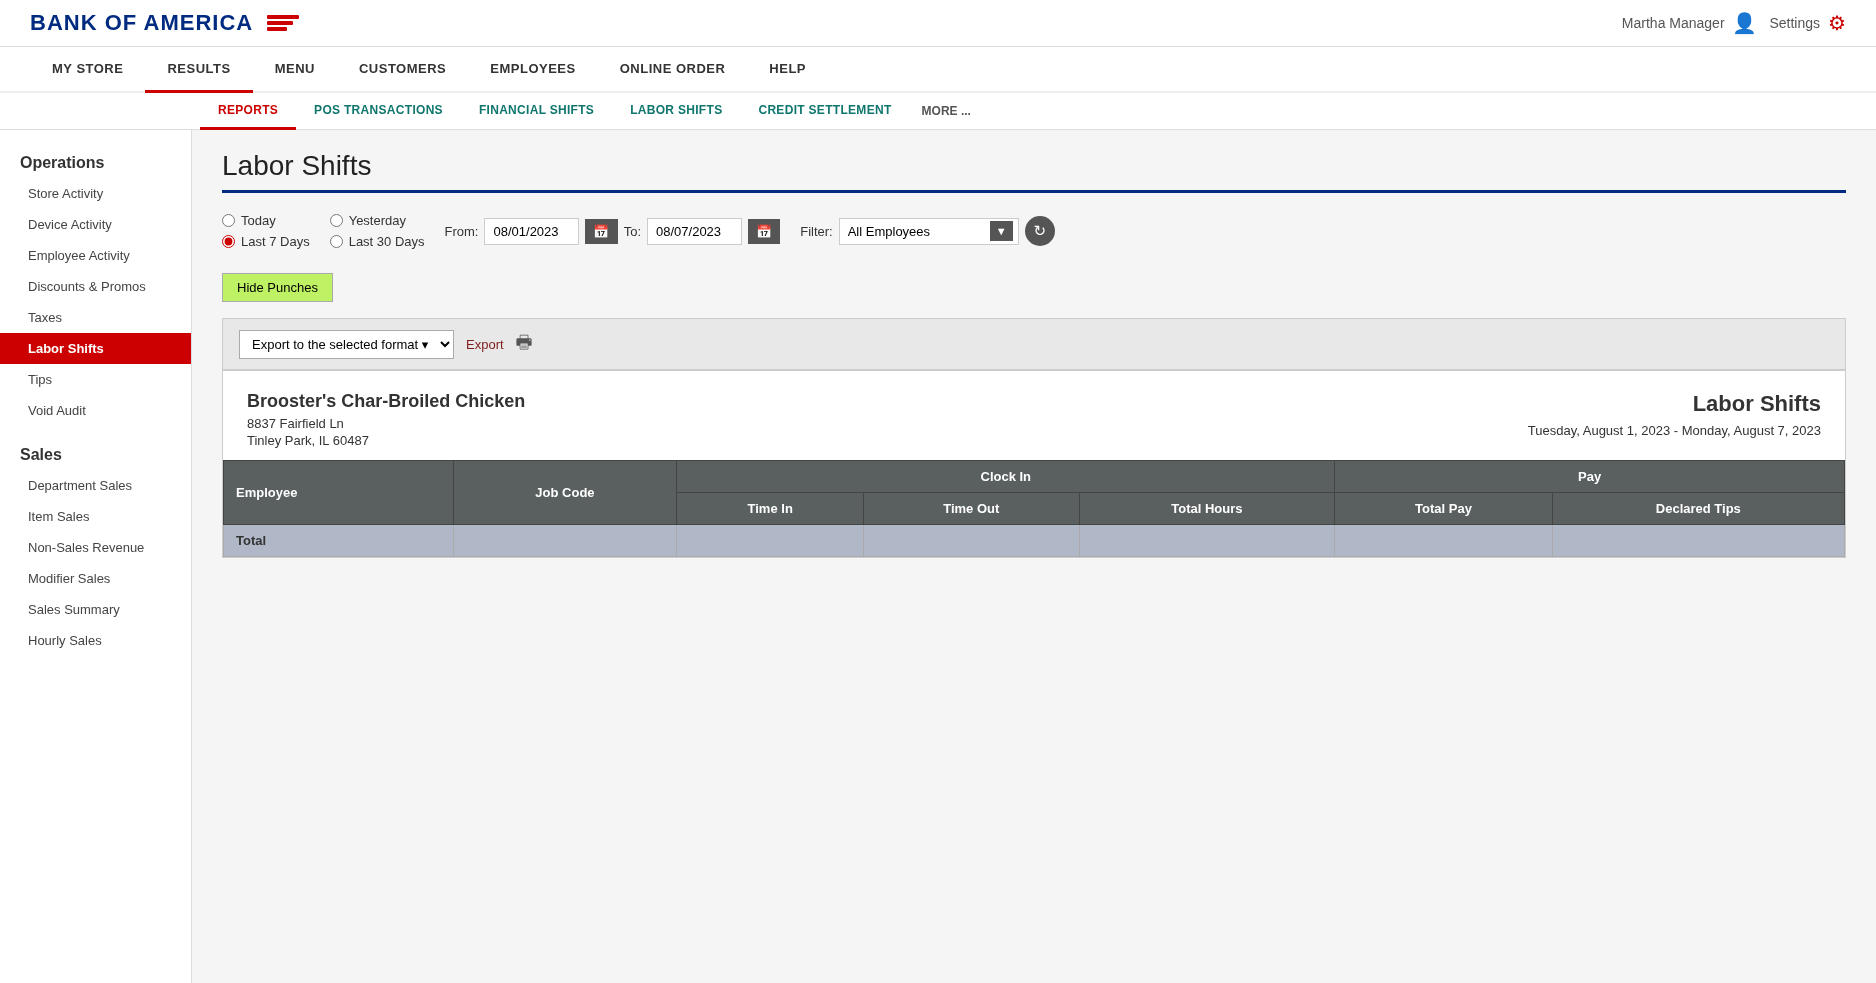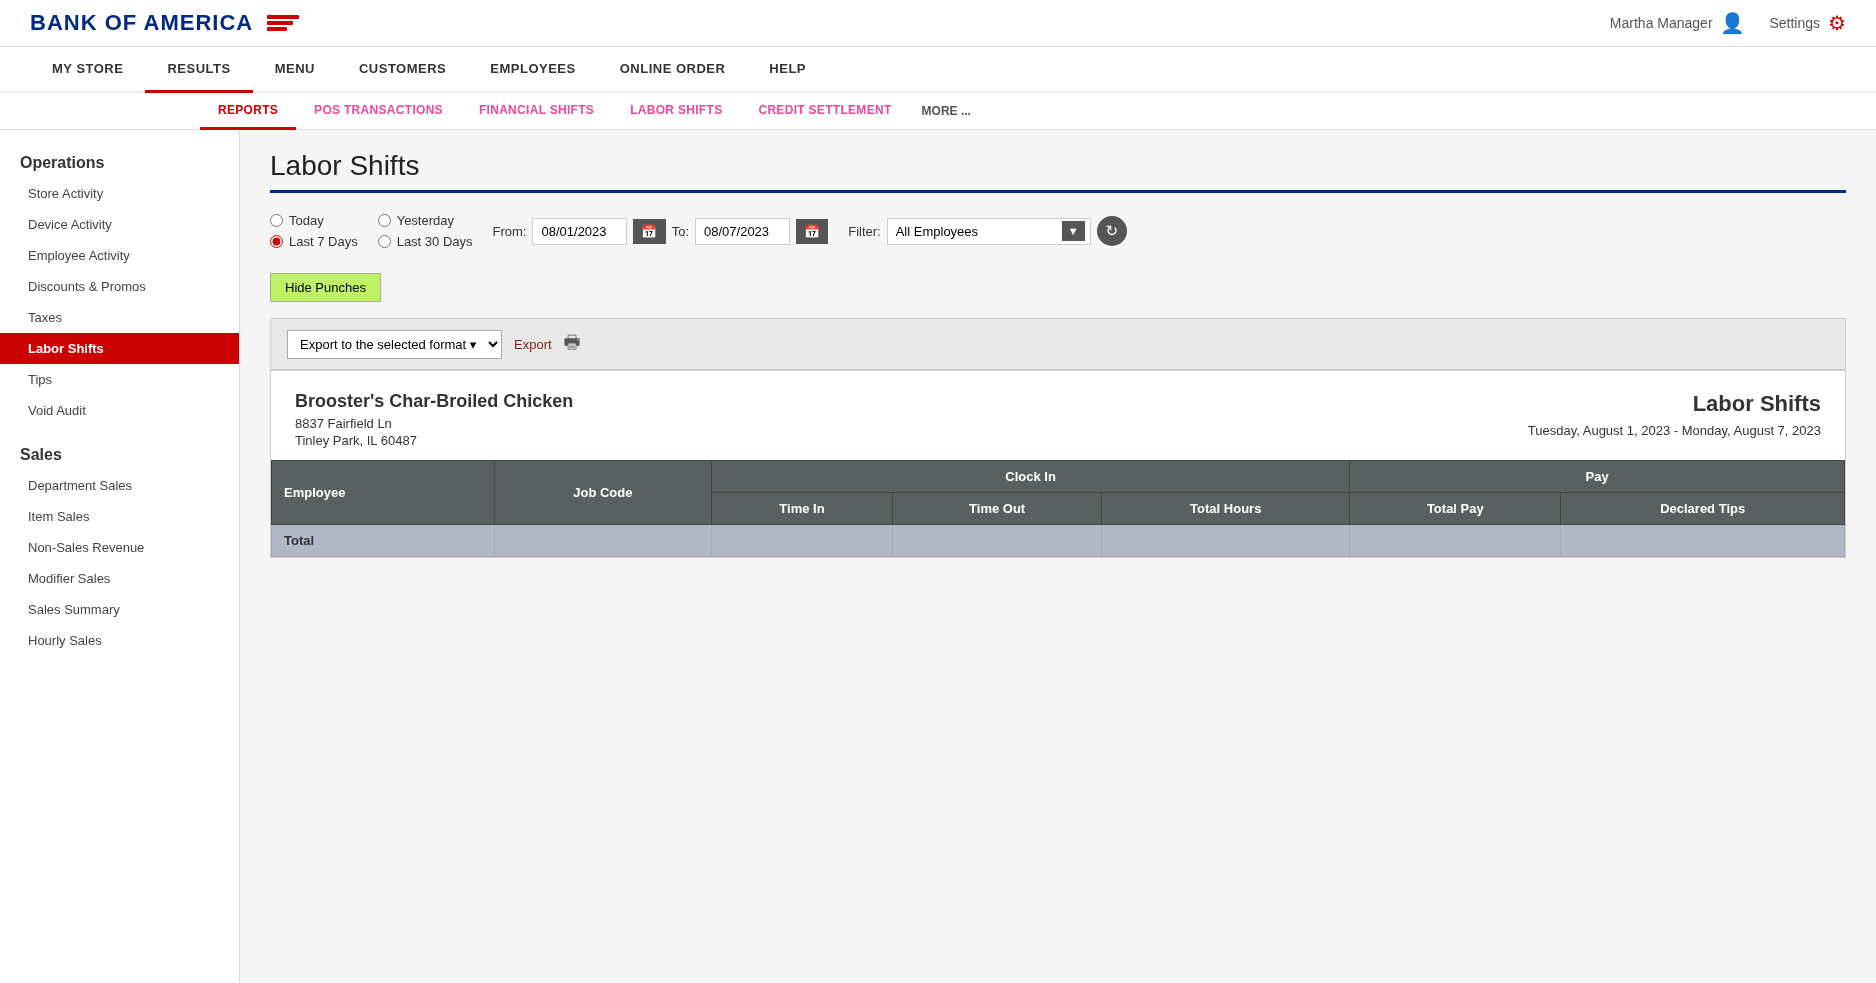--- a/index.html
+++ b/index.html
@@ -32,21 +32,21 @@
       margin-left: 6px;
     }
     .logo-flag span {
       display: block;
       height: 4px;
       border-radius: 1px;
     }
     .header-right {
       display: flex;
       align-items: center;
-      gap: 24px;
+      gap: 12px;
     }
     .user-area {
       display: flex;
       align-items: center;
       gap: 8px;
       color: #555;
     }
     .user-icon {
       font-size: 20px;
       color: #c00;
@@ -90,39 +90,39 @@
       border-bottom: 1px solid #ddd;
       display: flex;
       align-items: center;
       padding: 0 30px 0 200px;
       gap: 0;
     }
     .sub-nav-item {
       padding: 10px 18px;
       font-size: 12px;
       font-weight: 700;
-      color: #ec4899;
+      color: #0f766e;
       cursor: pointer;
       text-transform: uppercase;
       letter-spacing: 0.3px;
       border-bottom: 3px solid transparent;
       margin-bottom: -1px;
     }
     .sub-nav-item.active { color: #c00; border-bottom: 3px solid #c00; }
     .sub-nav-more { color: #555; font-weight: 700; font-size: 12px; padding: 10px 12px; cursor: pointer; }
 
     
     .layout {
       display: flex;
       height: calc(100vh - 130px);
     }
 
     
     .sidebar {
-      width: 240px;
+      width: 192px;
       background: #fff;
       border-right: 1px solid #ddd;
       overflow-y: auto;
       padding: 16px 0;
       flex-shrink: 0;
     }
     .sidebar-section-title {
       font-size: 16px;
       font-weight: 700;
       color: #333;
@@ -206,21 +206,21 @@
       align-items: center;
       gap: 6px;
       font-size: 13px;
     }
     .filter-select {
       border: 1px solid #ccc;
       padding: 5px 30px 5px 8px;
       font-size: 13px;
       background: #fff;
       appearance: none;
-      width: 204px;
+      width: 180px;
     }
     .filter-select-wrapper {
       position: relative;
     }
     .filter-select-wrapper::after {
       content: '▼';
       position: absolute;
       right: 6px;
       top: 50%;
       transform: translateY(-50%);

